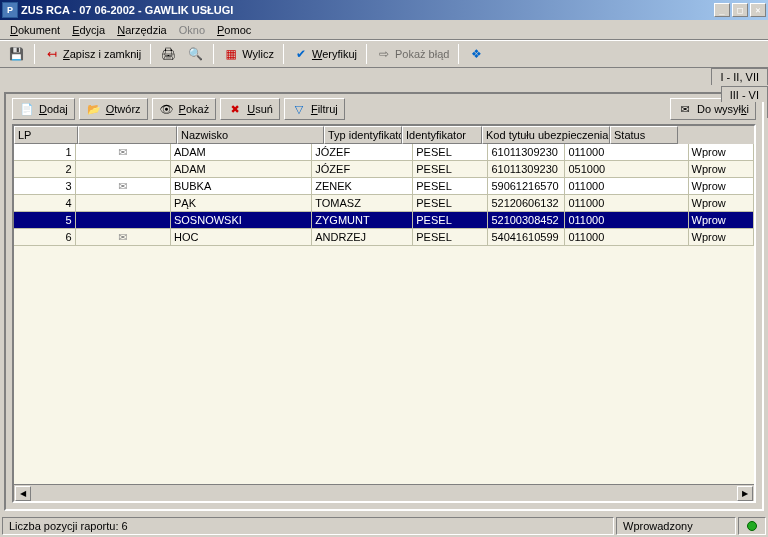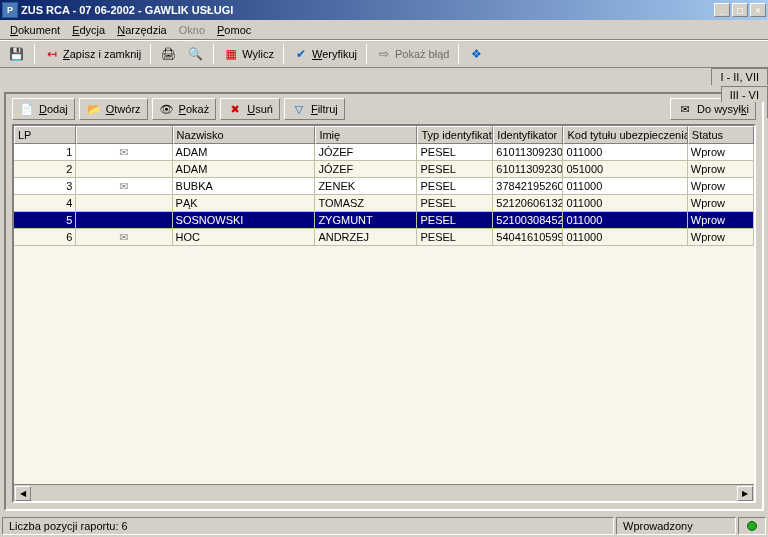--- a/index.html
+++ b/index.html
@@ -45,21 +45,21 @@
 .sp-wide { flex: 1; }
 .sp-med { width: 120px; }
 .sp-sm { width: 28px; justify-content: center; }
 .env-icon { color: #888; font-size: 11px; }
 .green-dot { width: 10px; height: 10px; border-radius: 5px; background: #2a2; border: 1px solid #060; }
 .c-lp { width: 64px; }
 .c-env { width: 99px; }
 .c-naz { width: 147px; }
 .c-imie { width: 105px; }
 .c-typ { width: 78px; }
-.c-ident { width: 72px; }
+.c-ident { width: 80px; }
 .c-kod { width: 128px; text-align: right; }
 .c-stat { width: 68px; }
 </style>
 </head>
 <body>
 
 <div class="titlebar">
   <div class="titlebar-icon">P</div>
   <div class="titlebar-text">ZUS RCA - 07 06-2002 - GAWLIK USŁUGI</div>
   <div class="tb-btns">
@@ -147,21 +147,20 @@
         <span class="cbtn-icon">✉</span>
         <span>Do wysył<span class="mn">k</span>i</span>
       </div>
   </div>
 
   <div class="grid-area">
     <div class="grid-header">
       <div class="gh c-lp">LP</div>
       <div class="gh c-env"></div>
       <div class="gh c-naz">Nazwisko</div>
-      <div class="gh c-imie">Imię</div>
       <div class="gh c-typ">Typ identyfikatora</div>
       <div class="gh c-ident">Identyfikator</div>
       <div class="gh c-kod">Kod tytułu ubezpieczenia</div>
       <div class="gh c-stat">Status</div>
     </div>
     <div class="grid-body" id="grid-body">
         <div class="grow even">
           <div class="gc c-lp num">1</div>
           <div class="gc c-env" style="justify-content:center">
             <span class="env-icon">✉</span>
@@ -184,21 +183,21 @@
           <div class="gc c-stat">Wprow</div>
         </div>
         <div class="grow even">
           <div class="gc c-lp num">3</div>
           <div class="gc c-env" style="justify-content:center">
             <span class="env-icon">✉</span>
           </div>
           <div class="gc c-naz">BUBKA</div>
           <div class="gc c-imie">ZENEK</div>
           <div class="gc c-typ">PESEL</div>
-          <div class="gc c-ident">37842195260</div>
+          <div class="gc c-ident">59061216570</div>
           <div class="gc c-kod">011000</div>
           <div class="gc c-stat">Wprow</div>
         </div>
         <div class="grow odd">
           <div class="gc c-lp num">4</div>
           <div class="gc c-env" style="justify-content:center"></div>
           <div class="gc c-naz">PĄK</div>
           <div class="gc c-imie">TOMASZ</div>
           <div class="gc c-typ">PESEL</div>
           <div class="gc c-ident">52120606132</div>

